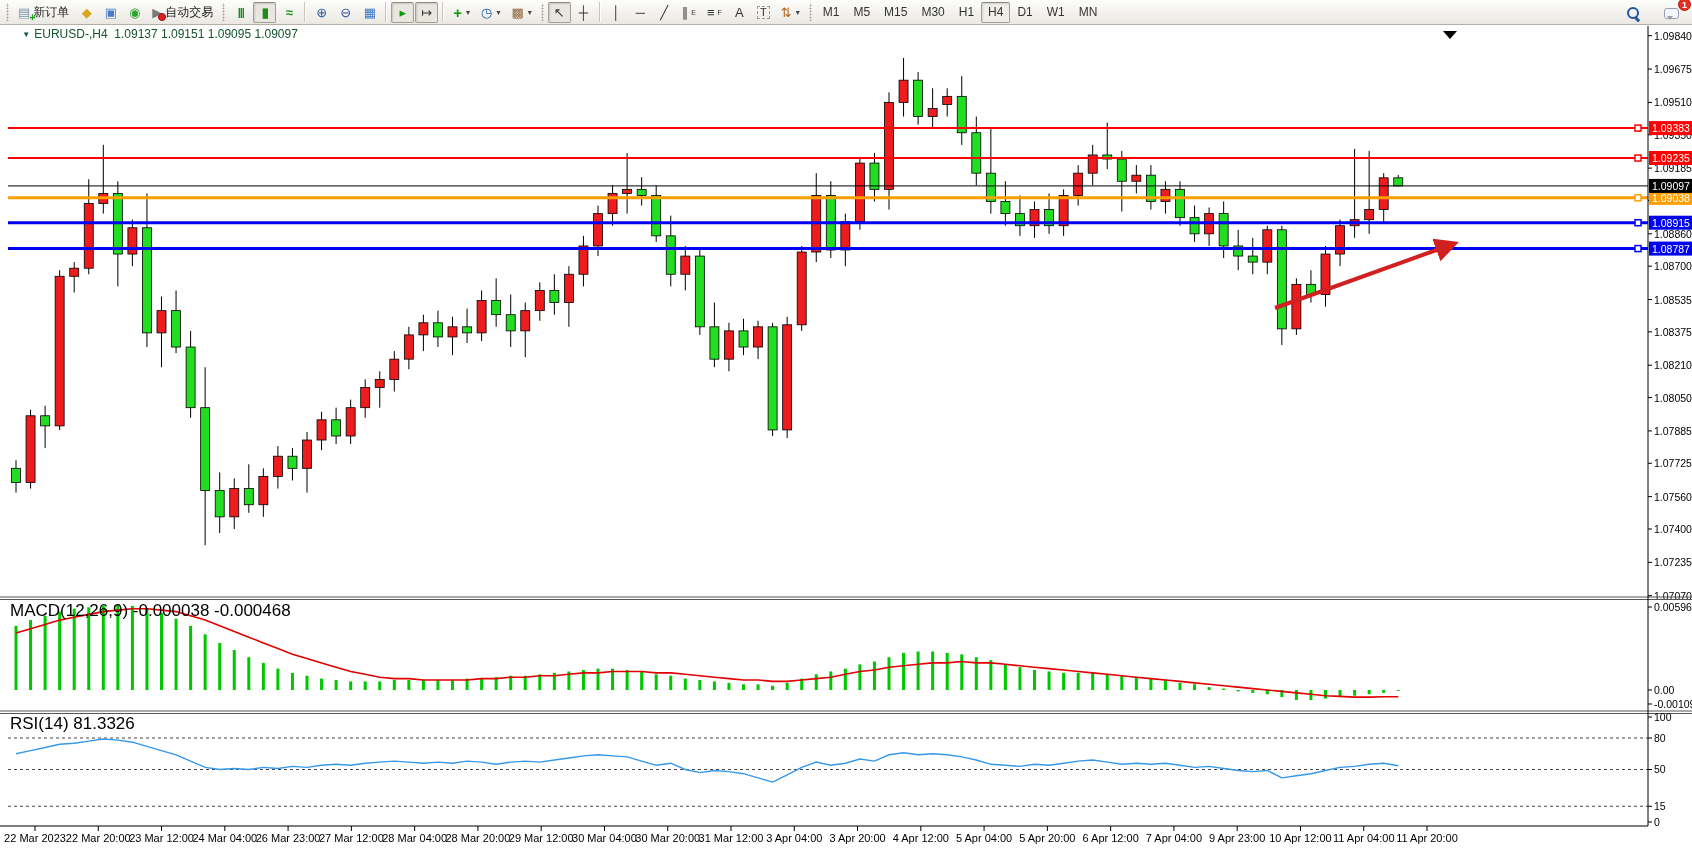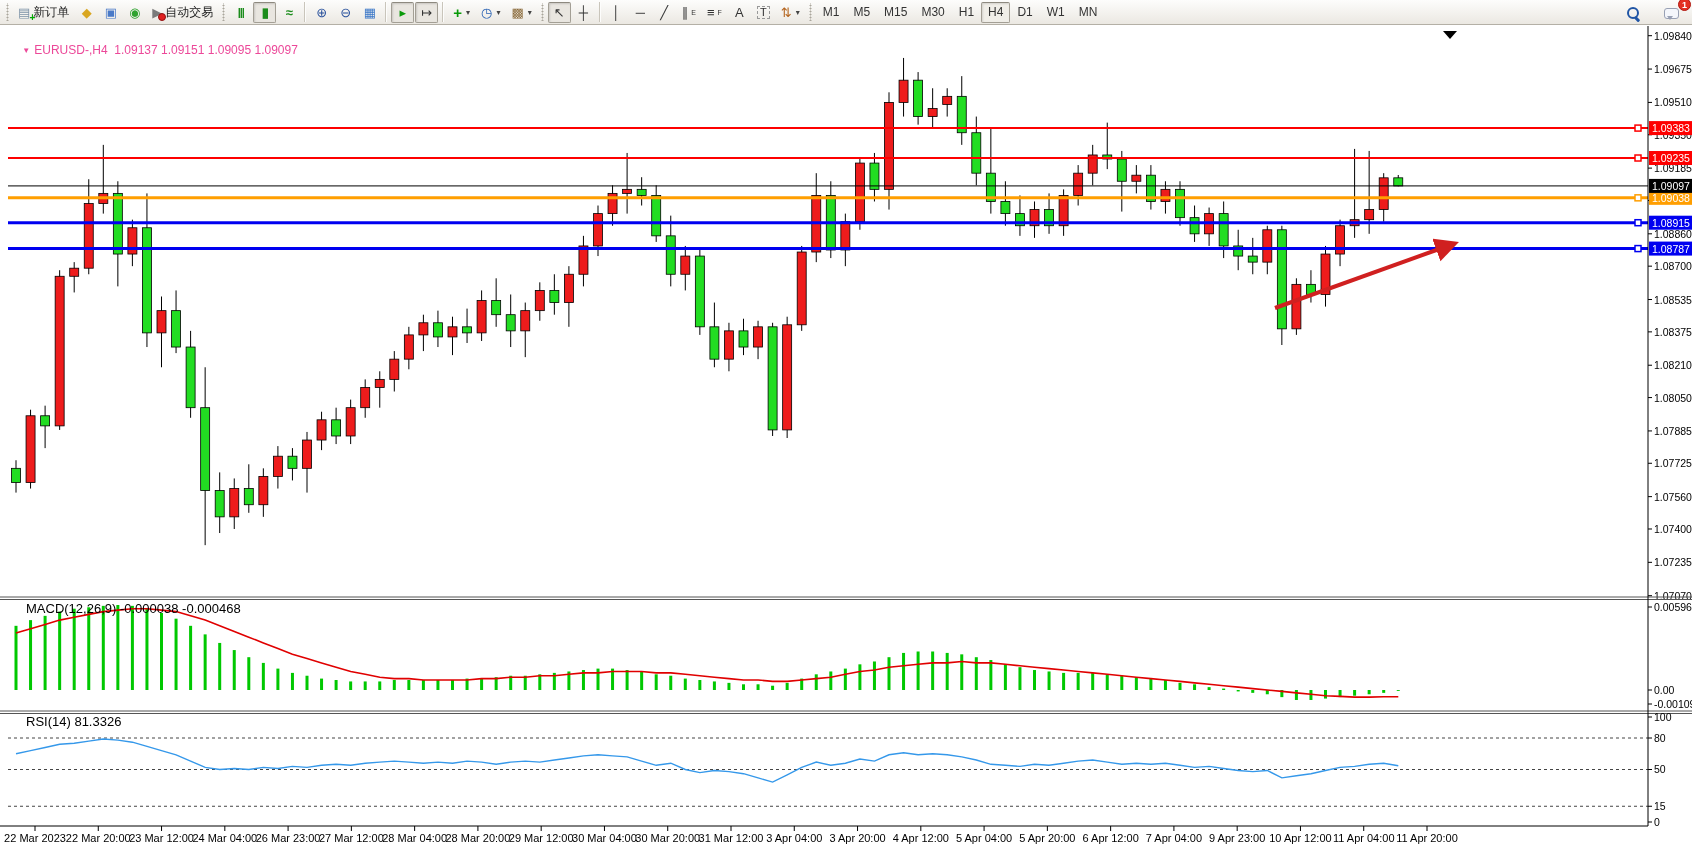--- a/index.html
+++ b/index.html
@@ -36,23 +36,23 @@
 .i-search{display:inline-block;width:13px;height:13px;position:relative}
 .i-search::before{content:"";position:absolute;left:0;top:0;width:8px;height:8px;border:2px solid #2055a5;border-radius:50%}
 .i-search::after{content:"";position:absolute;left:9px;top:9px;width:6px;height:2.5px;background:#2055a5;transform:rotate(45deg);transform-origin:0 0;border-radius:1px}
 .i-chat{display:inline-block;width:15px;height:11px;background:#f4f6fb;border:1px solid #98a0b4;border-radius:3px;position:relative}
 .i-chat::after{content:"";position:absolute;left:2px;bottom:-5px;border:3px solid transparent;border-top:4px solid #98a0b4}
 .badge{position:absolute;right:-8px;top:-6px;background:#e33022;color:#fff;border-radius:50%;
   width:13px;height:13px;font-size:9px;line-height:13px;text-align:center;font-weight:bold;border:1px solid #b01810}
 
 #chart-frame{position:absolute;left:0;top:25px;width:1692px;height:824px;border:1px solid #8e8a80;border-top-color:#55524a;background:#fff;z-index:1}
 #chart-svg{position:absolute;left:0;top:0;z-index:2}
-#chart-title{position:absolute;left:9px;top:29px;z-index:3;font-size:12px;color:#ec4899;white-space:pre}
+#chart-title{position:absolute;left:9px;top:13px;z-index:3;font-size:12px;color:#14532d;white-space:pre}
 #chart-title .tri{font-size:8px;vertical-align:1px;margin-right:4px}
-.pane-label{position:absolute;left:26px;z-index:3;font-size:13px;color:#000}
+.pane-label{position:absolute;left:10px;z-index:3;font-size:17px;color:#000}
 #macd-label{top:601px}
 #rsi-label{top:714px}
 text{font-family:"Liberation Sans","DejaVu Sans",sans-serif}
 </style>
 </head>
 <body>
 
 <div id="app">
 
   <div id="toolbar">

